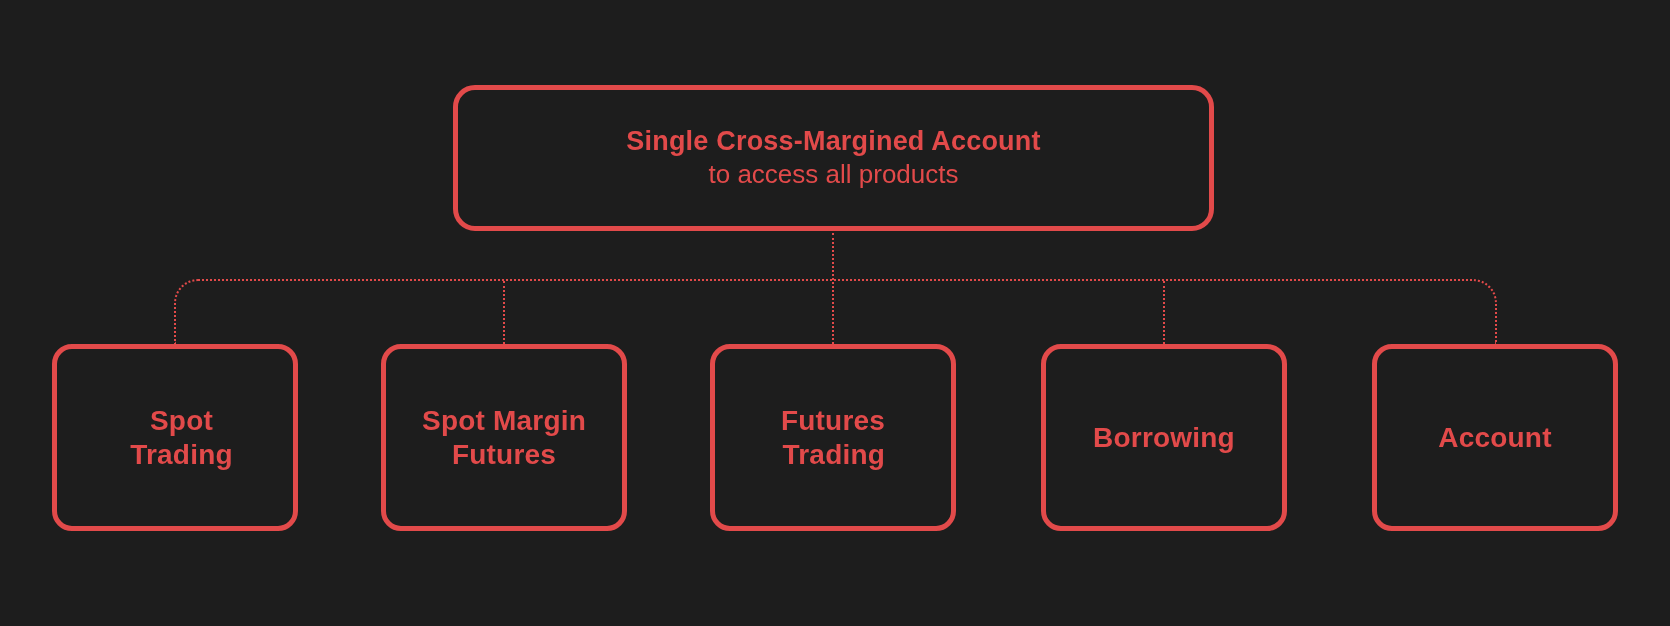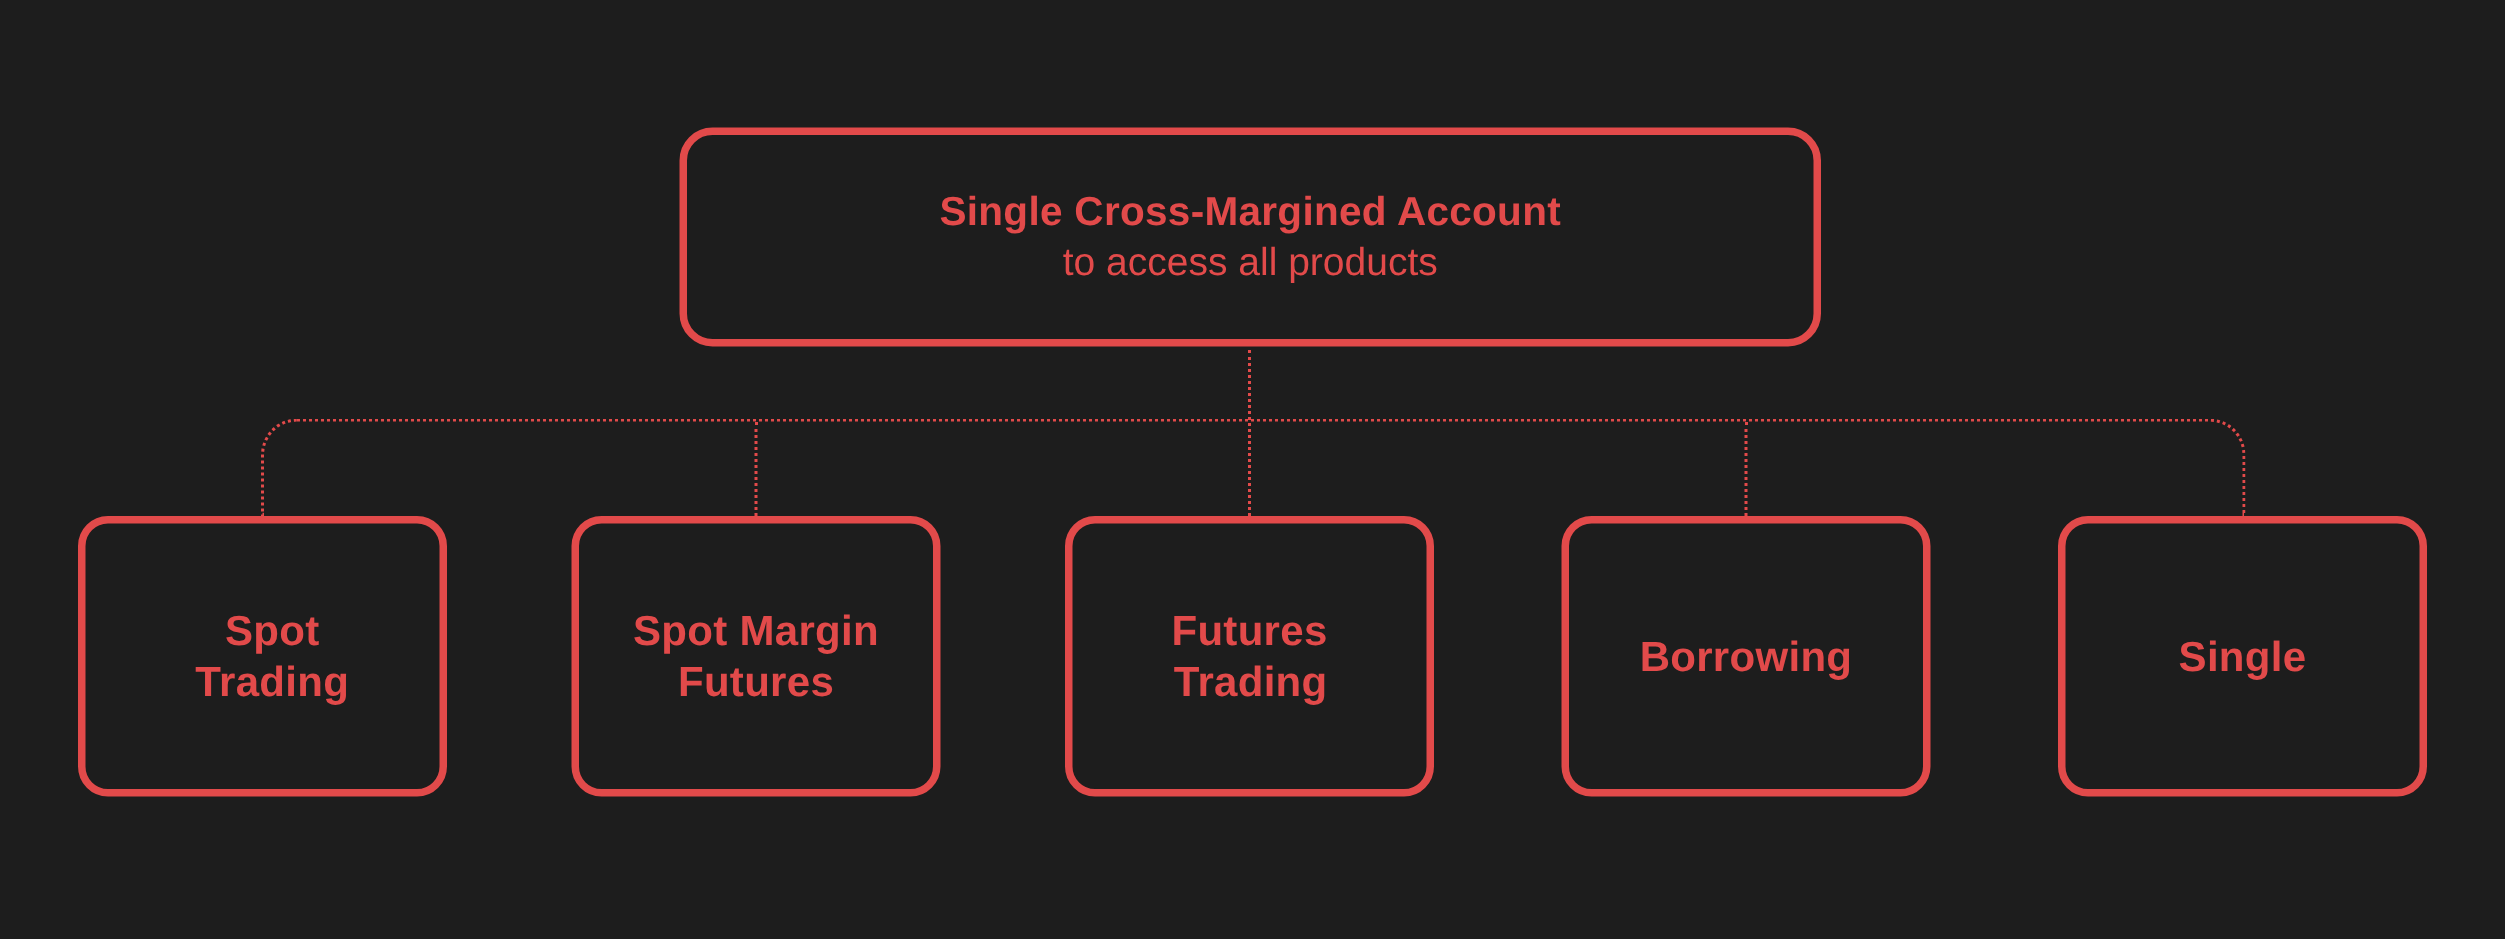--- a/index.html
+++ b/index.html
@@ -122,16 +122,16 @@
   <div class="node child child-3">
     <span class="child-label">Futures
 Trading</span>
   </div>
 
   <div class="node child child-4">
     <span class="child-label">Borrowing</span>
   </div>
 
   <div class="node child child-5">
-    <span class="child-label">Single</span>
+    <span class="child-label">Account</span>
   </div>
 
 </div>
 
 </body></html>

